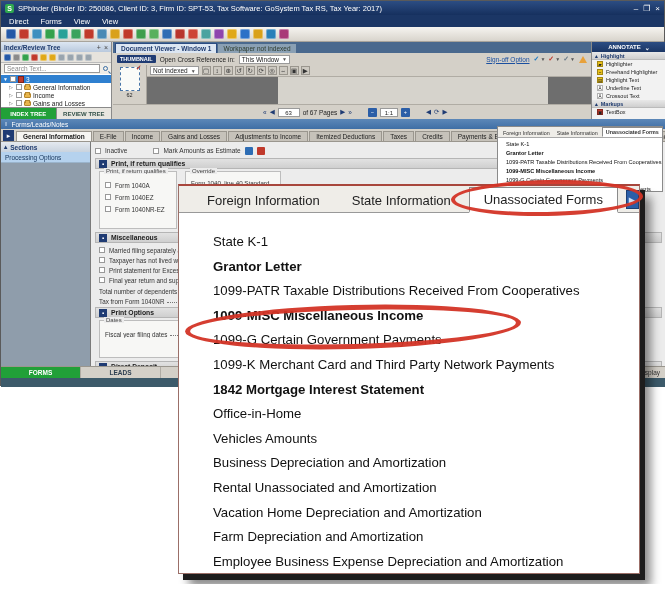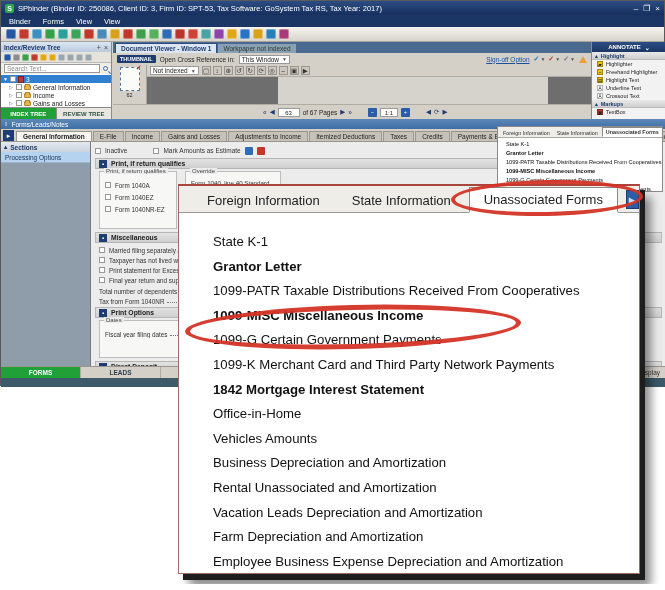--- a/index.html
+++ b/index.html
@@ -153,21 +153,21 @@
       <span class="title-text">SPbinder (Binder ID: 250086, Client ID: 3, Firm ID: SPT-53, Tax Software: GoSystem Tax RS, Tax Year: 2017)</span>
       <span class="win-controls">
         <span>–</span>
         <span>❐</span>
         <span>×</span>
       </span>
     </div>
 
     <div class="menubar">
 
-    <span>Binder</span>
+    <span>Direct</span>
         <span>Forms</span>
         <span>View</span>
         <span>View</span>
       </div>
 
     <div class="toolbar">
 
     <span class="tb-icon" style="background: rgb(36, 88, 166);"></span>
         <span class="tb-icon" style="background: rgb(194, 59, 46);"></span>
         <span class="tb-icon" style="background: rgb(61, 143, 191);"></span>
@@ -570,21 +570,21 @@
           <div class="c-item bold">Grantor Letter</div>
           <div class="c-item">1099-PATR Taxable Distributions Received From Cooperatives</div>
           <div class="c-item bold">1099-MISC Miscellaneous Income</div>
           <div class="c-item">1099-G Certain Government Payments</div>
           <div class="c-item">1099-K Merchant Card and Third Party Network Payments</div>
           <div class="c-item bold">1842 Mortgage Interest Statement</div>
           <div class="c-item">Office-in-Home</div>
           <div class="c-item">Vehicles Amounts</div>
           <div class="c-item">Business Depreciation and Amortization</div>
           <div class="c-item">Rental Unassociated and Amortization</div>
-          <div class="c-item">Vacation Leads Depreciation and Amortization</div>
+          <div class="c-item">Vacation Home Depreciation and Amortization</div>
           <div class="c-item">Farm Depreciation and Amortization</div>
           <div class="c-item">Employee Business Expense Depreciation and Amortization</div>
         </div>
       <span class="ellipse item-ring"></span>
     </div>
   </div>
 
 </div>
 
 </body></html>

